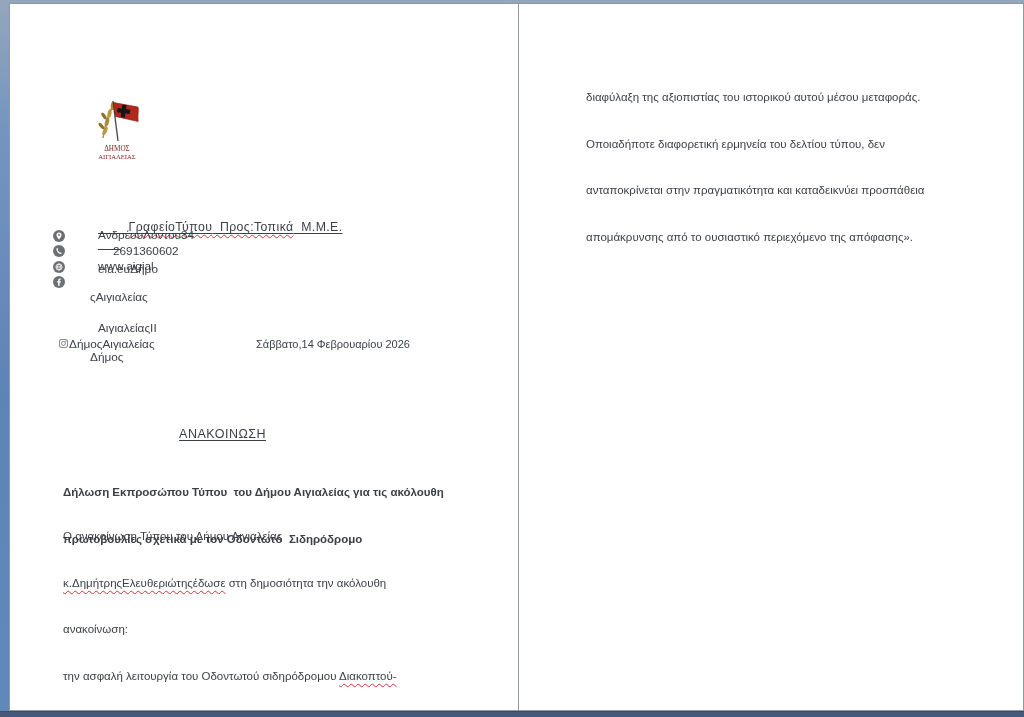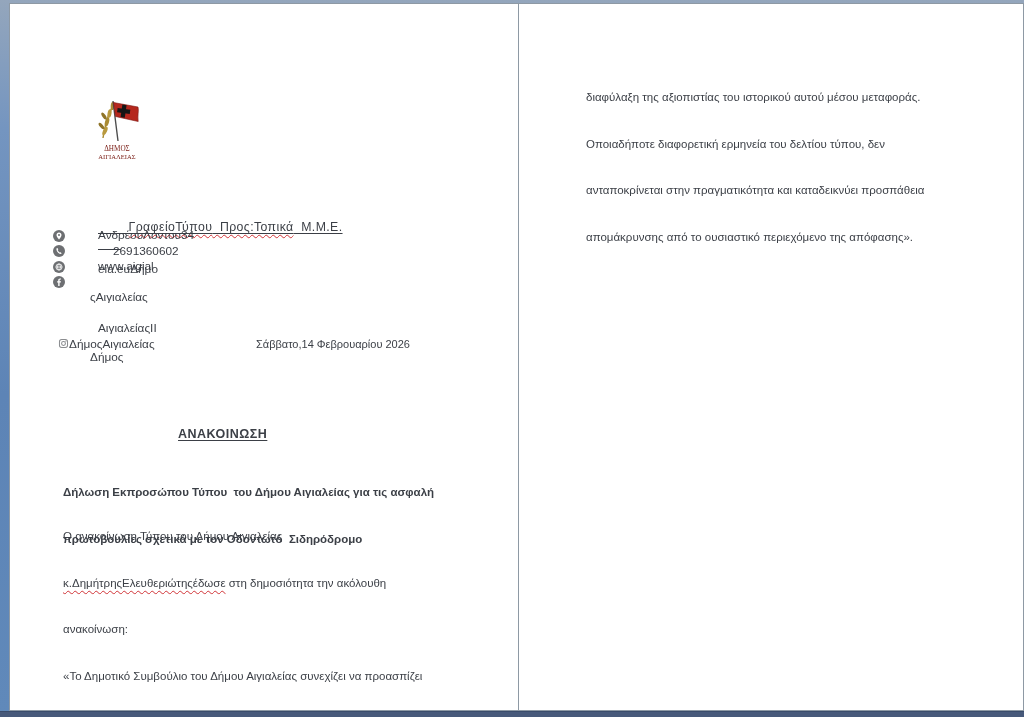--- a/index.html
+++ b/index.html
@@ -15,21 +15,21 @@
   .abs{position:absolute;}
   .line{position:absolute;white-space:pre;font-size:11.5px;line-height:15.5px;color:#3b3f46;}
   .bodyblock{position:absolute;white-space:pre;font-size:11.5px;line-height:15.5px;color:#3b3f46;}
   .bodyblock div{white-space:pre;}
   .contact{font-size:11.8px;}
   .header-line{font-size:12.3px;letter-spacing:.4px;}
   .u{text-decoration:underline;text-underline-offset:2px;text-decoration-thickness:1px;text-decoration-skip-ink:none;}
   .sq{text-decoration:underline wavy #d13438;text-decoration-thickness:1px;
       text-underline-offset:2.5px;text-decoration-skip-ink:none;}
   .u .sq{text-decoration:underline solid,underline wavy #d13438;}
-  .announce{font-weight:bold;font-size:12.5px;letter-spacing:.5px;}
+  .announce{font-weight:normal;font-size:12.5px;letter-spacing:.5px;}
   .bold{font-weight:bold;}
   .logo-text{font-family:"Liberation Serif","DejaVu Serif",serif;fill:#7c2018;}
   .icon{position:absolute;}
 </style>
 </head>
 <body>
 
 <div class="stage">
 
   <div class="page page1">
@@ -98,29 +98,28 @@
       <circle cx="8.6" cy="3.4" r="0.7" fill="#8a8c8f"></circle>
     </svg>
     <div class="line contact" style="left:59px;top:332.5px;">ΔήμοςΑιγιαλείας</div>
     <div class="line" style="left:246px;top:332.5px;font-size:11px;">Σάββατο,14 Φεβρουαρίου 2026</div>
 
     <div class="line announce" style="left:53px;top:407px;width:296px;text-align:center;">
       <span class="u">ΑΝΑΚΟΙΝΩΣΗ</span>
     </div>
 
     <div class="bodyblock bold" style="left:53px;top:450px;">
-      <div>Δήλωση Εκπροσώπου Τύπου  του Δήμου Αιγιαλείας για τις ασφαλή</div>
+      <div>Δήλωση Εκπροσώπου Τύπου  του Δήμου Αιγιαλείας για τις ακόλουθη</div>
       <div>πρωτοβουλίες σχετικά με τον Οδοντωτό  Σιδηρόδρομο</div>
     </div>
 
     <div class="bodyblock" style="left:53px;top:494px;">
       <div>Ο ανακοίνωση Τύπου του Δήμου Αιγιαλείας</div>
       <div><span class="sq">κ.ΔημήτρηςΕλευθεριώτηςέδωσε</span><span> στη δημοσιότητα την ακόλουθη</span></div>
       <div>ανακοίνωση:</div>
-      <div>«Το Δημοτικό Συμβούλιο του Δήμου Αιγιαλείας συνεχίζει να προασπίζει</div>
       <div><span>την ασφαλή λειτουργία του Οδοντωτού σιδηρόδρομου </span><span class="sq">Διακοπτού-</span></div>
       
       
       
       
       
     </div>
   </div>
 
   <div class="page page2">

